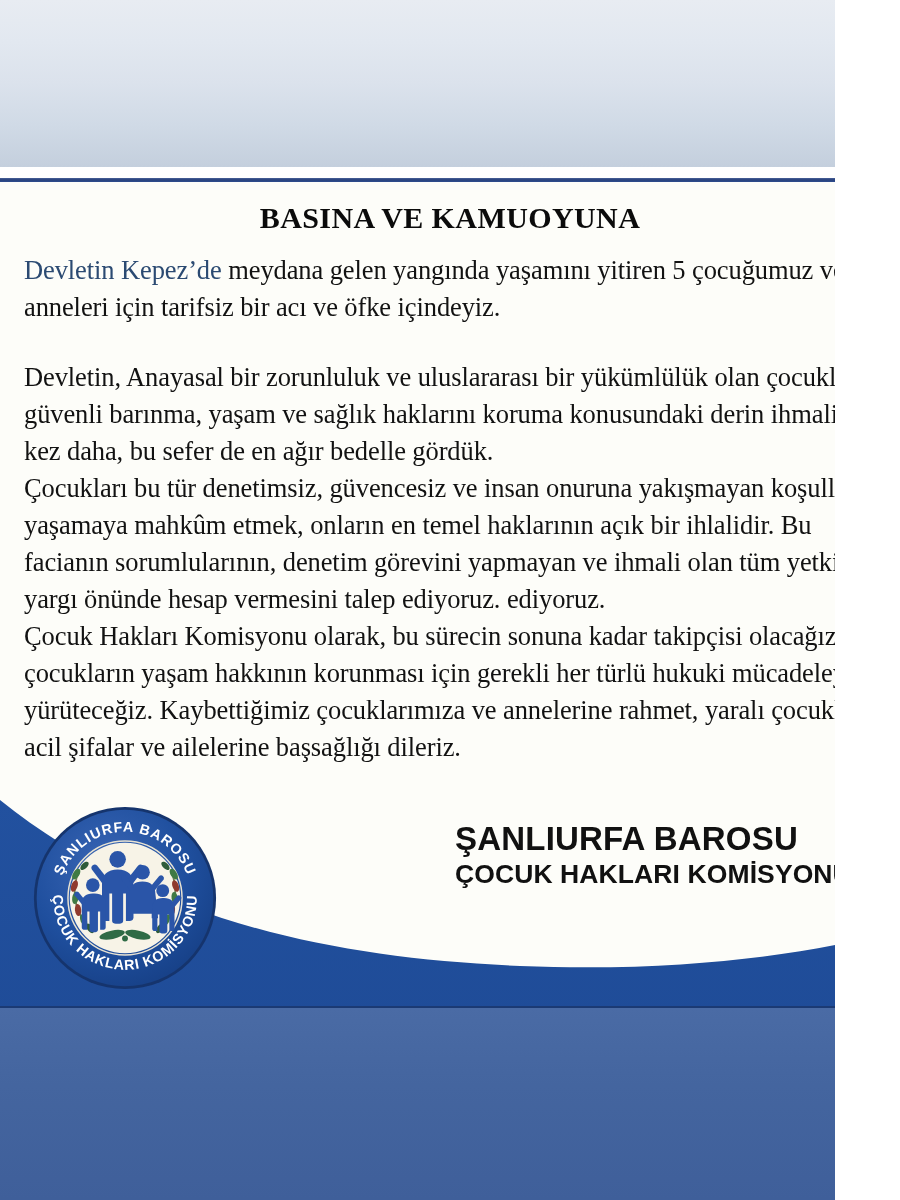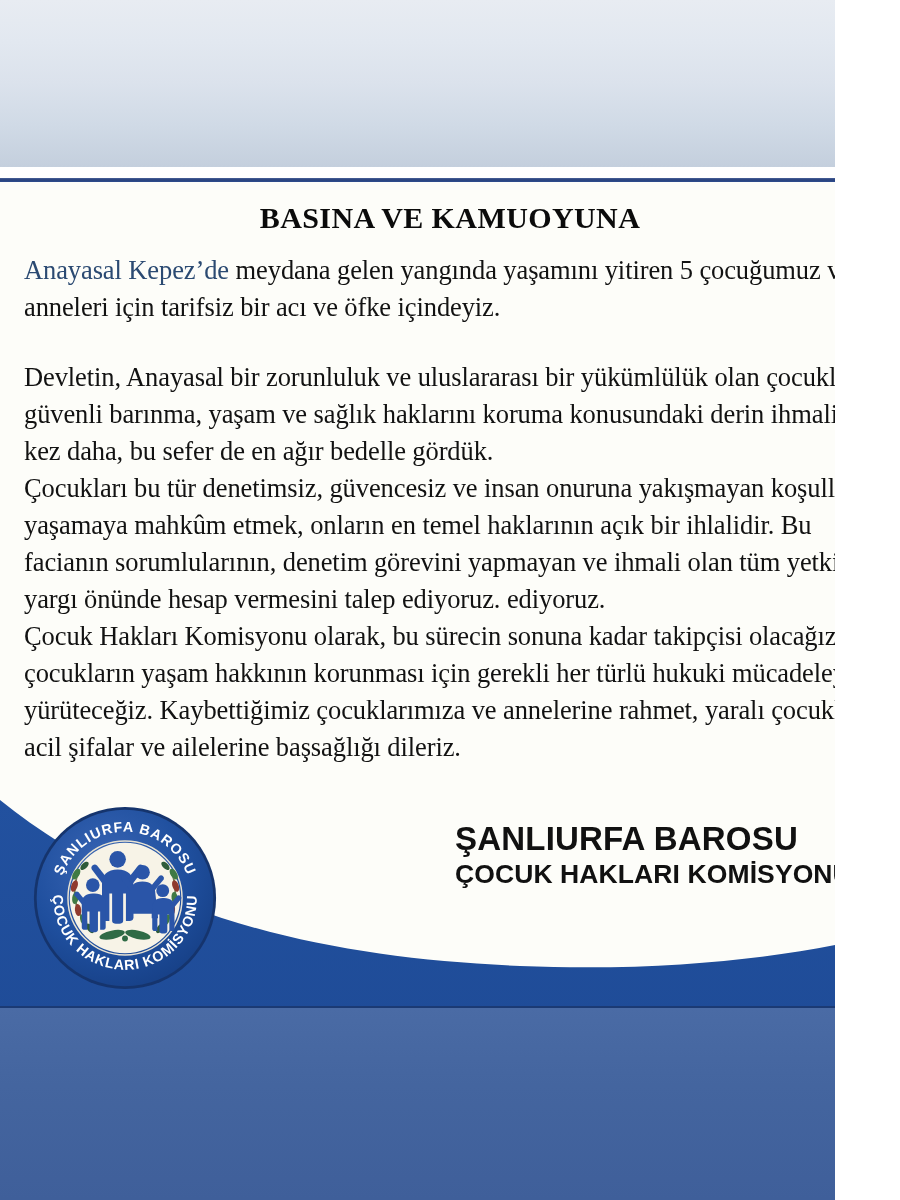--- a/index.html
+++ b/index.html
@@ -147,21 +147,21 @@
   <div class="top-band"></div>
   <div class="top-band-white"></div>
   <div class="top-rule"></div>
 
   <div class="sheet">
 
     <div class="headline">BASINA VE KAMUOYUNA</div>
 
     <div class="body-copy">
 
-      <p class="para"><span class="lead-highlight">Anayasal Kepez’de</span><span> meydana gelen yangında yaşamını yitiren 5 çocuğumuz ve anneleri için tarifsiz bir acı ve öfke içindeyiz.</span></p>
+      <p class="para"><span class="lead-highlight">Devletin Kepez’de</span><span> meydana gelen yangında yaşamını yitiren 5 çocuğumuz ve anneleri için tarifsiz bir acı ve öfke içindeyiz.</span></p>
 
       <div class="para-gap"></div>
 
       <p class="para">Devletin, Anayasal bir zorunluluk ve uluslararası bir yükümlülük olan çocukların güvenli barınma, yaşam ve sağlık haklarını koruma konusundaki derin ihmalini bir kez daha, bu sefer de en ağır bedelle gördük.</p>
 
       <p class="para">Çocukları bu tür denetimsiz, güvencesiz ve insan onuruna yakışmayan koşullarda yaşamaya mahkûm etmek, onların en temel haklarının açık bir ihlalidir. Bu facianın sorumlularının, denetim görevini yapmayan ve ihmali olan tüm yetkililerin yargı önünde hesap vermesini talep ediyoruz. ediyoruz.</p>
 
       <p class="para">Çocuk Hakları Komisyonu olarak, bu sürecin sonuna kadar takipçisi olacağız ve çocukların yaşam hakkının korunması için gerekli her türlü hukuki mücadeleyi yürüteceğiz. Kaybettiğimiz çocuklarımıza ve annelerine rahmet, yaralı çocuklara acil şifalar ve ailelerine başsağlığı dileriz.</p>
 
     </div>

